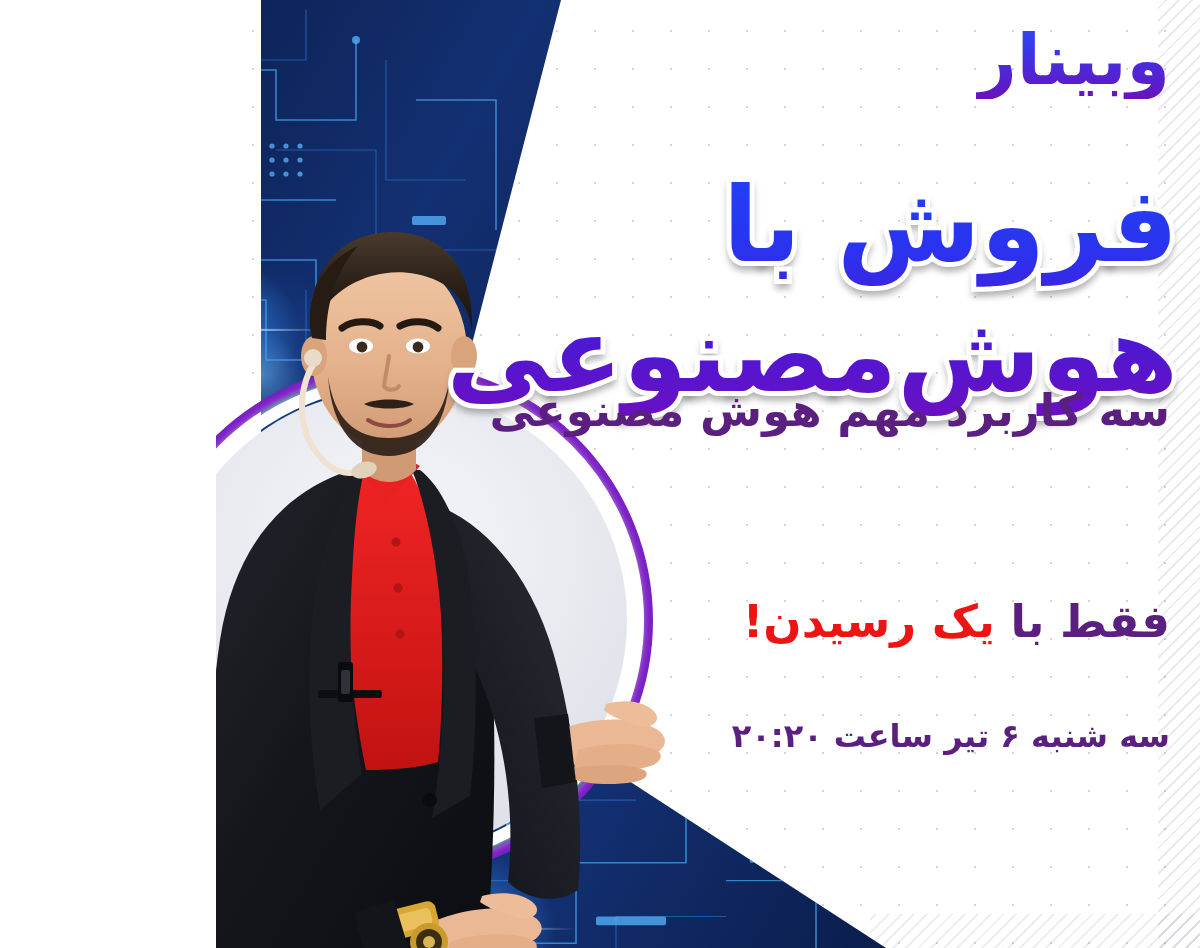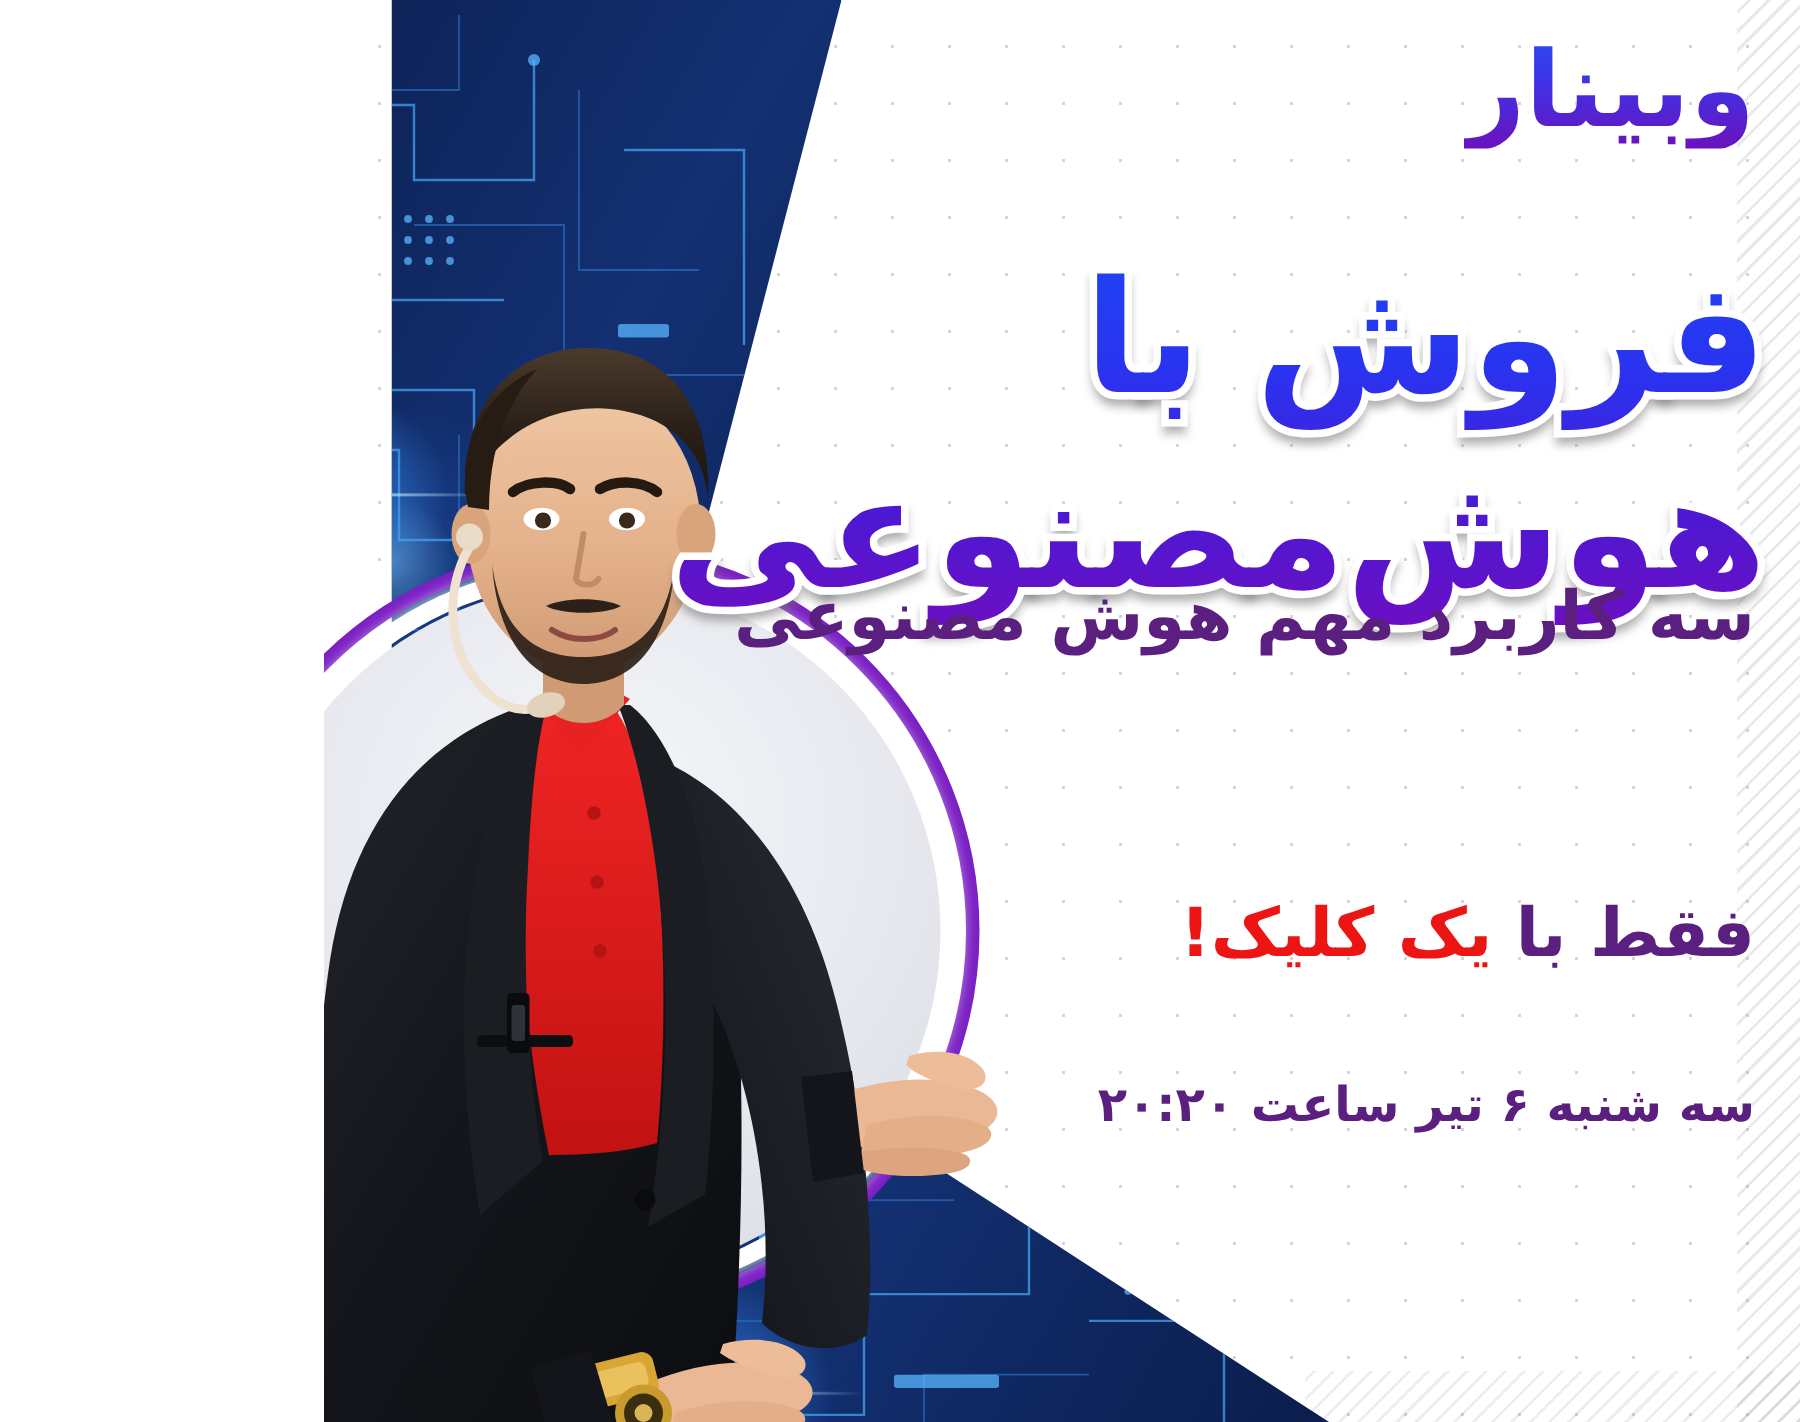--- a/index.html
+++ b/index.html
@@ -382,18 +382,18 @@
     <div id="kicker">وبینار</div>
 
     <div id="headline-wrap">
       <div id="headline-shadow">فروش با هوش‌مصنوعی</div>
       <div id="headline-stroke">فروش با هوش‌مصنوعی</div>
       <div id="headline-fill">فروش با هوش‌مصنوعی</div>
     </div>
 
     <div class="body-line" id="body-1">سه کاربرد مهم هوش مصنوعی</div>
 
-    <div class="body-line" id="body-3"><span>فقط با </span><span class="accent-red">یک کلیک!</span></div>
+    <div class="body-line" id="body-3"><span>فقط با </span><span class="accent-red">یک رسیدن!</span></div>
 
     <div class="body-line" id="date-line">سه شنبه ۶ تیر ساعت ۲۰:۲۰</div>
   </div>
 
 </div>
 
 </body></html>

